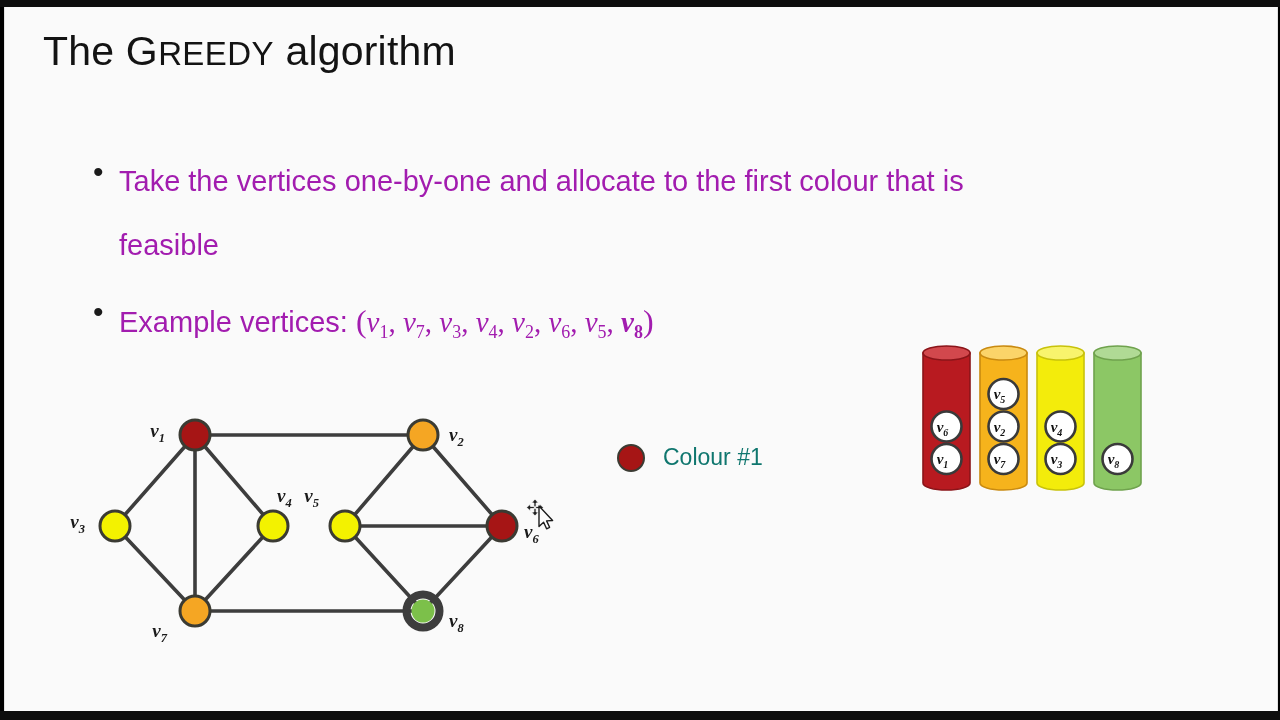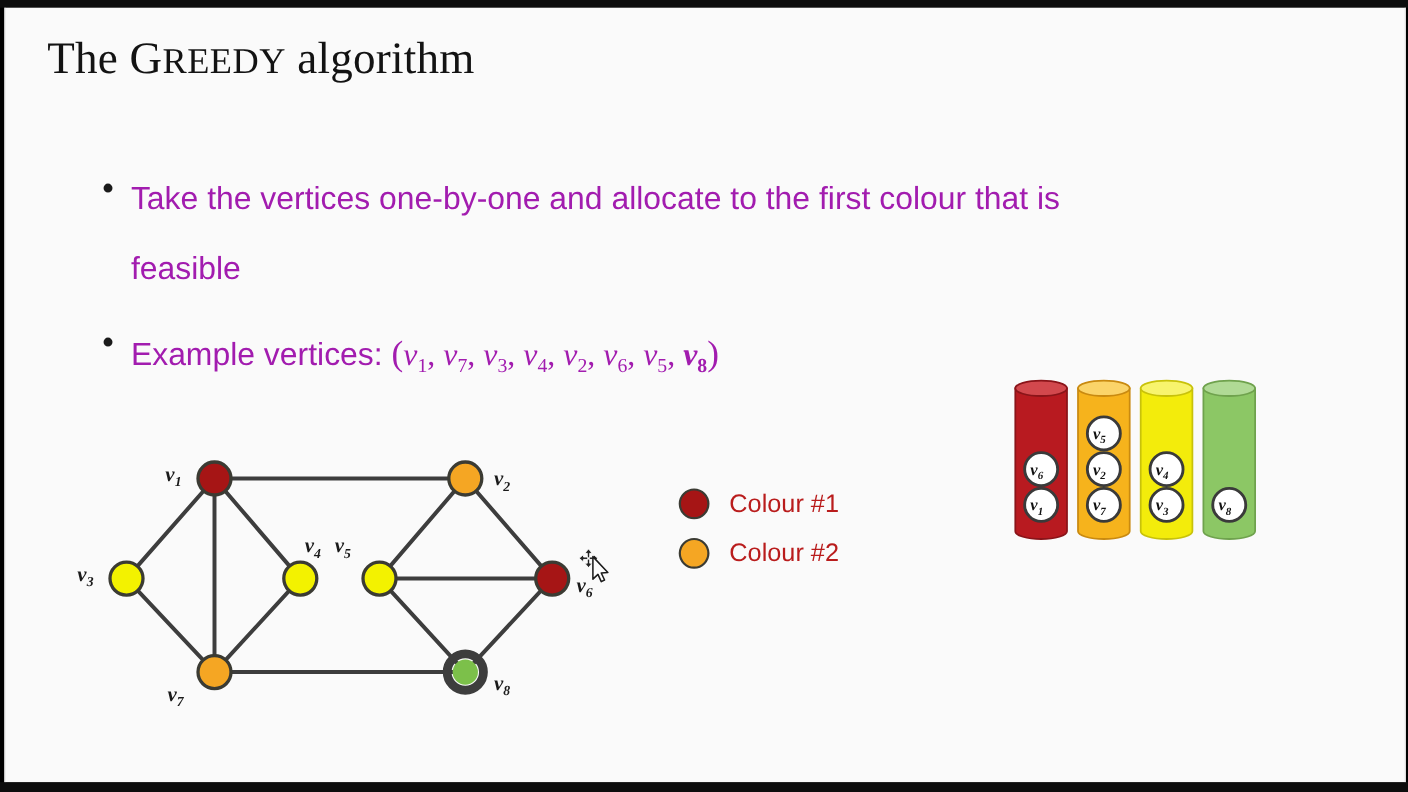--- a/index.html
+++ b/index.html
@@ -47,21 +47,21 @@
     overflow: hidden;
   }
 
   
   #title {
     position: absolute;
     left: 38px;
     top: 21px;
     font-size: 41px;
     color: #131313;
-    font-family: Liberation Serif, serif;
+    font-family: Liberation Sans, sans-serif;
     letter-spacing: 0.2px;
     white-space: nowrap;
   }
   #title .smallcaps {
     font-size: 33px;
     letter-spacing: 0.4px;
   }
 
   
   .bullet-row {
@@ -143,21 +143,21 @@
     width: 28px;
     height: 28px;
     border-radius: 50%;
     border: 2.5px solid #3b3b33;
     flex: 0 0 28px;
     box-sizing: border-box;
   }
   .legend-label {
     margin-left: 18px;
     font-size: 23px;
-    color: #b91c1c;
+    color: #0f766e;
     font-family: "Liberation Sans", sans-serif;
     text-align: center;
   }
 
   
   #tubes {
     position: absolute;
     left: 916px;
     top: 336px;
   }
@@ -248,24 +248,20 @@
             <text x="384" y="240" class="vlabel" text-anchor="start">v<tspan class="vlabel-sub" dy="5">8</tspan></text>
           </g>
       </svg>
     </div>
 
     <div id="legend">
         <div class="legend-row">
           <div class="legend-swatch" style="background: rgb(166, 21, 21);"></div>
           <div class="legend-label">Colour #1</div>
         </div>
-        <div class="legend-row">
-          <div class="legend-swatch" style="background: rgb(245, 166, 35);"></div>
-          <div class="legend-label">Colour #2</div>
-        </div>
       </div>
 
     <div id="tubes">
       <svg id="tubes-svg" width="250" height="150" viewBox="0 0 250 150">
           <g>
             <path d="M2 10 L2 140 A23.5 7 0 0 0 49 140 L49 10 Z" fill="#b81a20" stroke="#8a1419" stroke-width="1.6"></path>
             <ellipse cx="25.5" cy="10" rx="23.5" ry="7" fill="#d2484d" stroke="#8a1419" stroke-width="1.6"></ellipse>
             <circle cx="25.5" cy="116" r="15" fill="#ffffff" stroke="#3a3a3a" stroke-width="2.6"></circle>
             <text x="21.5" y="121" class="ball-label" text-anchor="middle">v<tspan class="ball-label-sub" dy="4">1</tspan></text>
             <circle cx="25.5" cy="83.5" r="15" fill="#ffffff" stroke="#3a3a3a" stroke-width="2.6"></circle>

